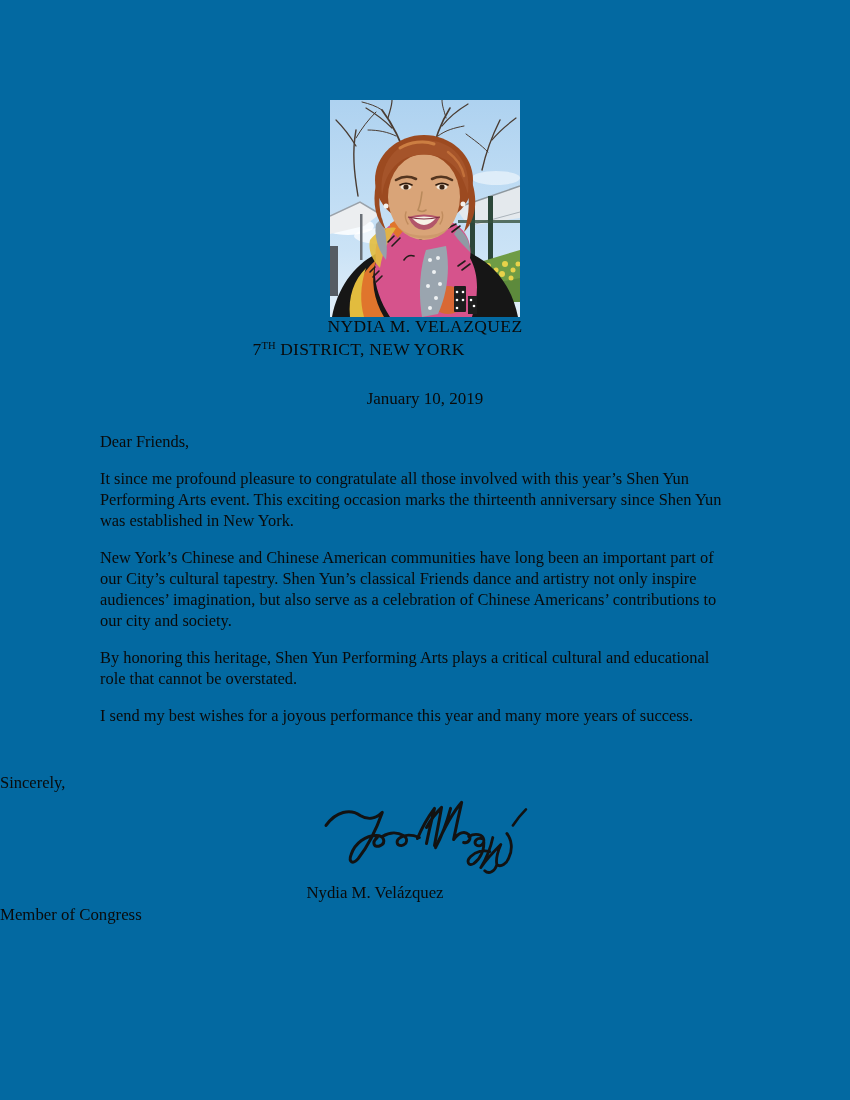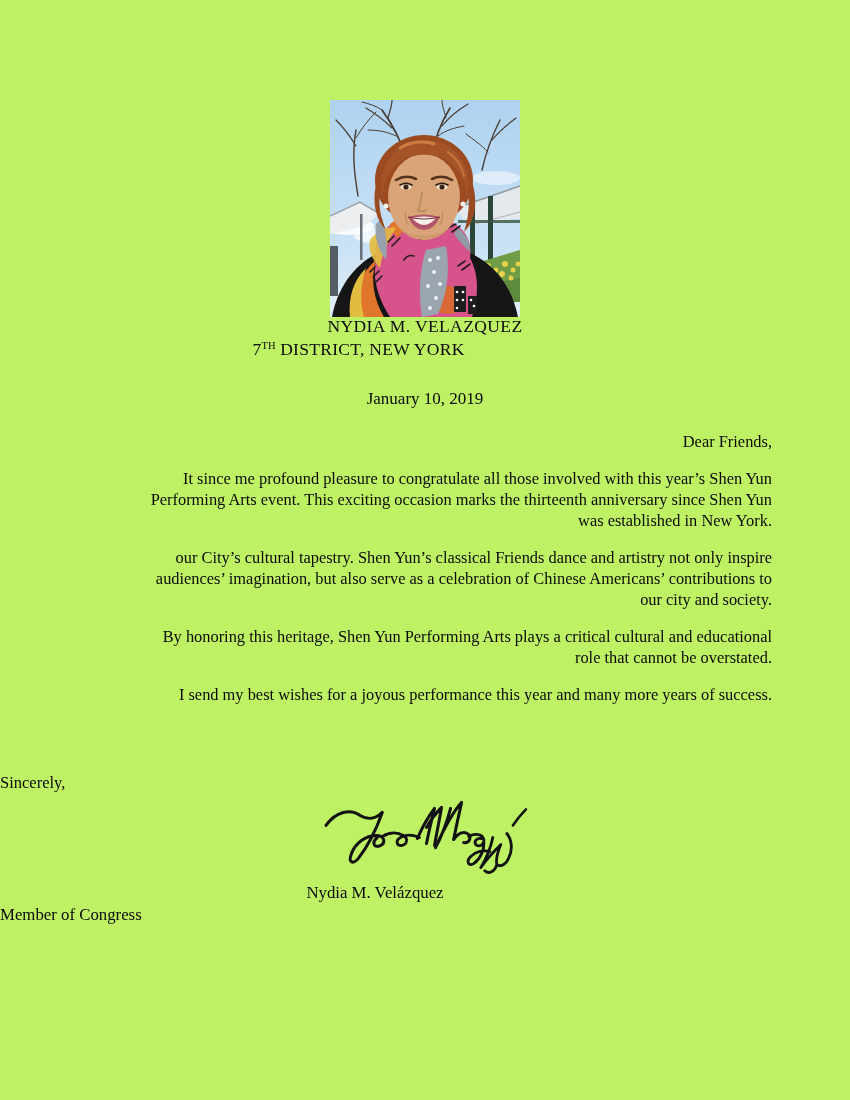--- a/index.html
+++ b/index.html
@@ -1,35 +1,35 @@
 <!DOCTYPE html>
 <html><head>
 <meta charset="utf-8">
 <style>
   html,body{margin:0;padding:0;background:#ffffff;}
   .page{
-    position:relative;width:850px;height:1100px;background:#bef264;
+    position:relative;width:850px;height:1100px;background:#0369a1;
     font-family:"Liberation Serif","DejaVu Serif",serif;color:#0a0a0a;overflow:hidden;
   }
   .photo{position:absolute;left:330px;top:100px;width:190px;height:217px;}
   .photo svg{display:block;}
   .lh-name{
     position:absolute;top:316px;left:0;width:850px;text-align:center;
     font-size:17.5px;line-height:20px;letter-spacing:.4px;
   }
   .lh-district{
     position:absolute;top:336px;left:0;width:717px;text-align:center;
     font-size:17.5px;line-height:20px;letter-spacing:.3px;
   }
   .lh-district sup{font-size:10.5px;vertical-align:6px;letter-spacing:0;}
   .date{
     position:absolute;top:373px;left:0;width:850px;text-align:center;
     font-size:17px;line-height:20px;margin-top:16px;
   }
-  .letter-body{position:absolute;left:100px;top:431px;width:672px;font-size:16.4px;text-align:right;}
+  .letter-body{position:absolute;left:100px;top:431px;width:672px;font-size:16.4px;}
   .para{margin:0 0 16px 0;}
   .line{line-height:21px;white-space:nowrap;}
   .valediction{
     position:absolute;top:773px;left:0;width:688px;text-align:left;
     font-size:16.5px;line-height:20px;
   }
   .signature{position:absolute;left:322px;top:791px;width:216px;height:86px;}
   .sig-name{
     position:absolute;top:882px;left:0;width:750px;text-align:center;
     font-size:16.8px;line-height:22px;
@@ -206,20 +206,21 @@
   <div class="letter-body">
     <div class="para">
       <div class="line">Dear Friends,</div>
     </div>
     <div class="para">
       <div class="line">It since me profound pleasure to congratulate all those involved with this year’s Shen Yun</div>
       <div class="line">Performing Arts event. This exciting occasion marks the thirteenth anniversary since Shen Yun</div>
       <div class="line">was established in New York.</div>
     </div>
     <div class="para">
+      <div class="line">New York’s Chinese and Chinese American communities have long been an important part of</div>
       <div class="line">our City’s cultural tapestry. Shen Yun’s classical Friends dance and artistry not only inspire</div>
       <div class="line">audiences’ imagination, but also serve as a celebration of Chinese Americans’ contributions to</div>
       <div class="line">our city and society.</div>
     </div>
     <div class="para">
       <div class="line">By honoring this heritage, Shen Yun Performing Arts plays a critical cultural and educational</div>
       <div class="line">role that cannot be overstated.</div>
     </div>
     <div class="para">
       <div class="line">I send my best wishes for a joyous performance this year and many more years of success.</div>

